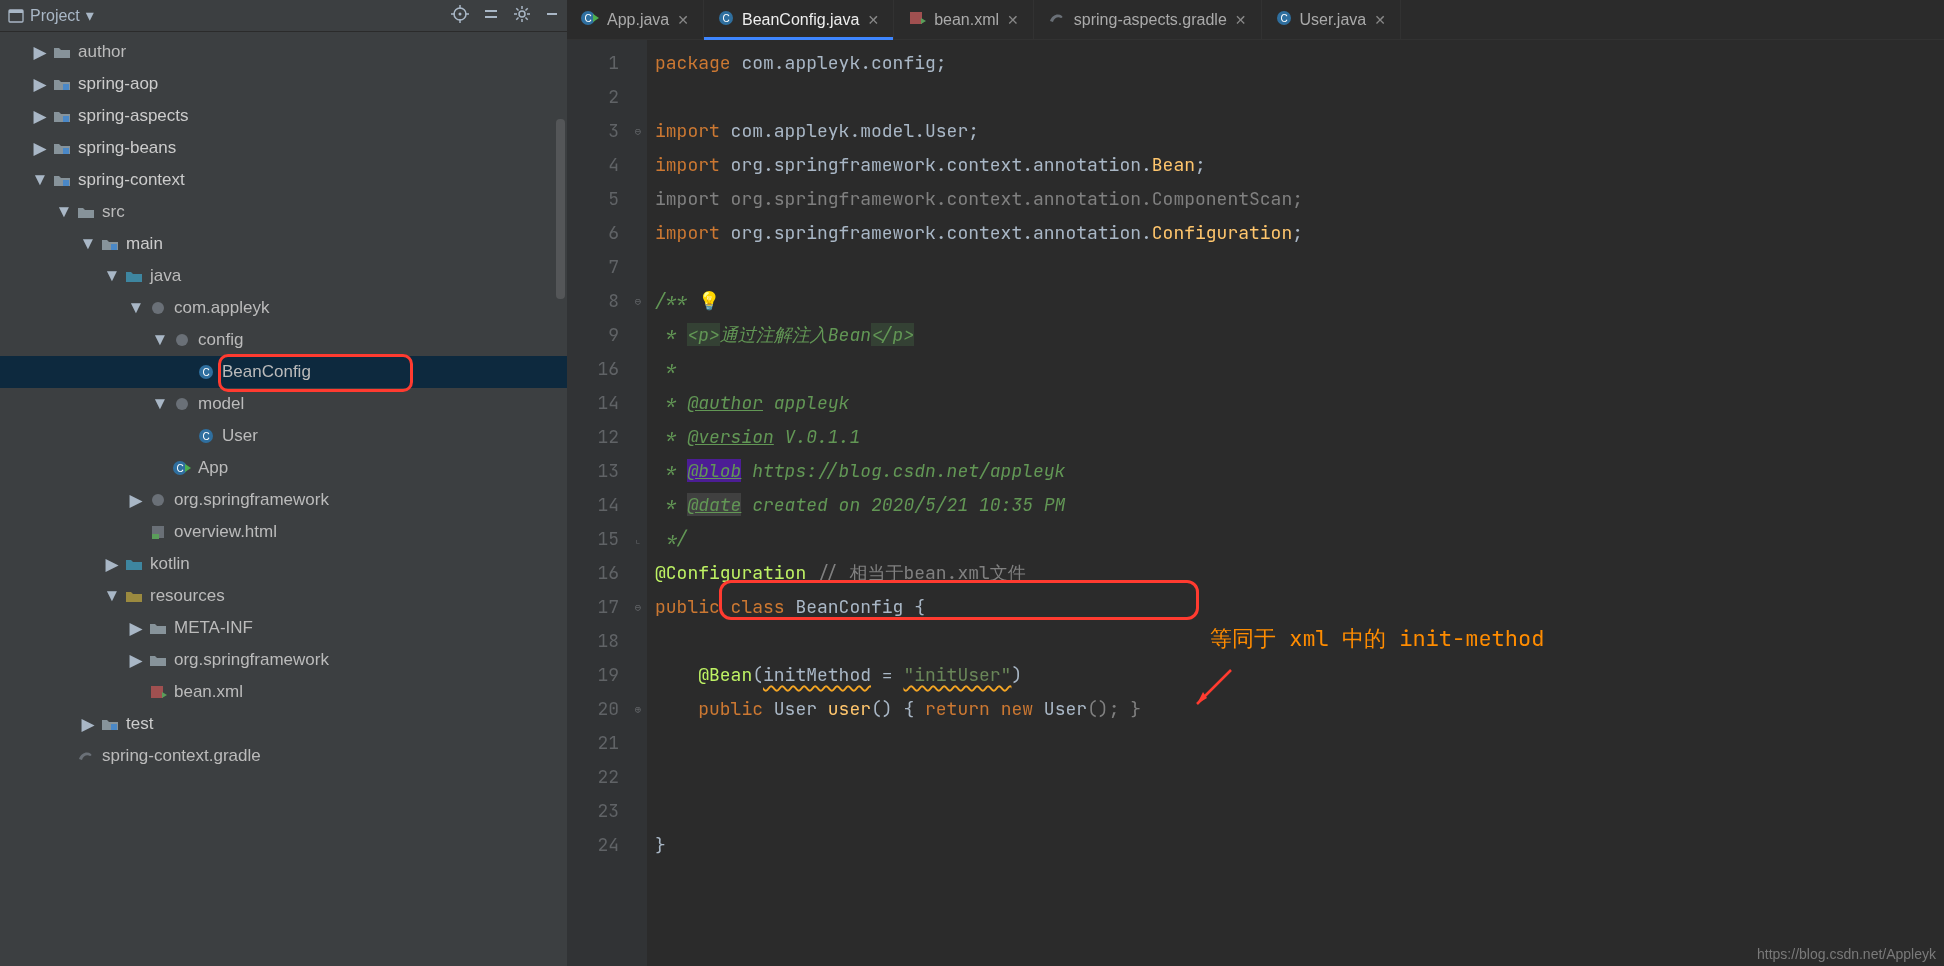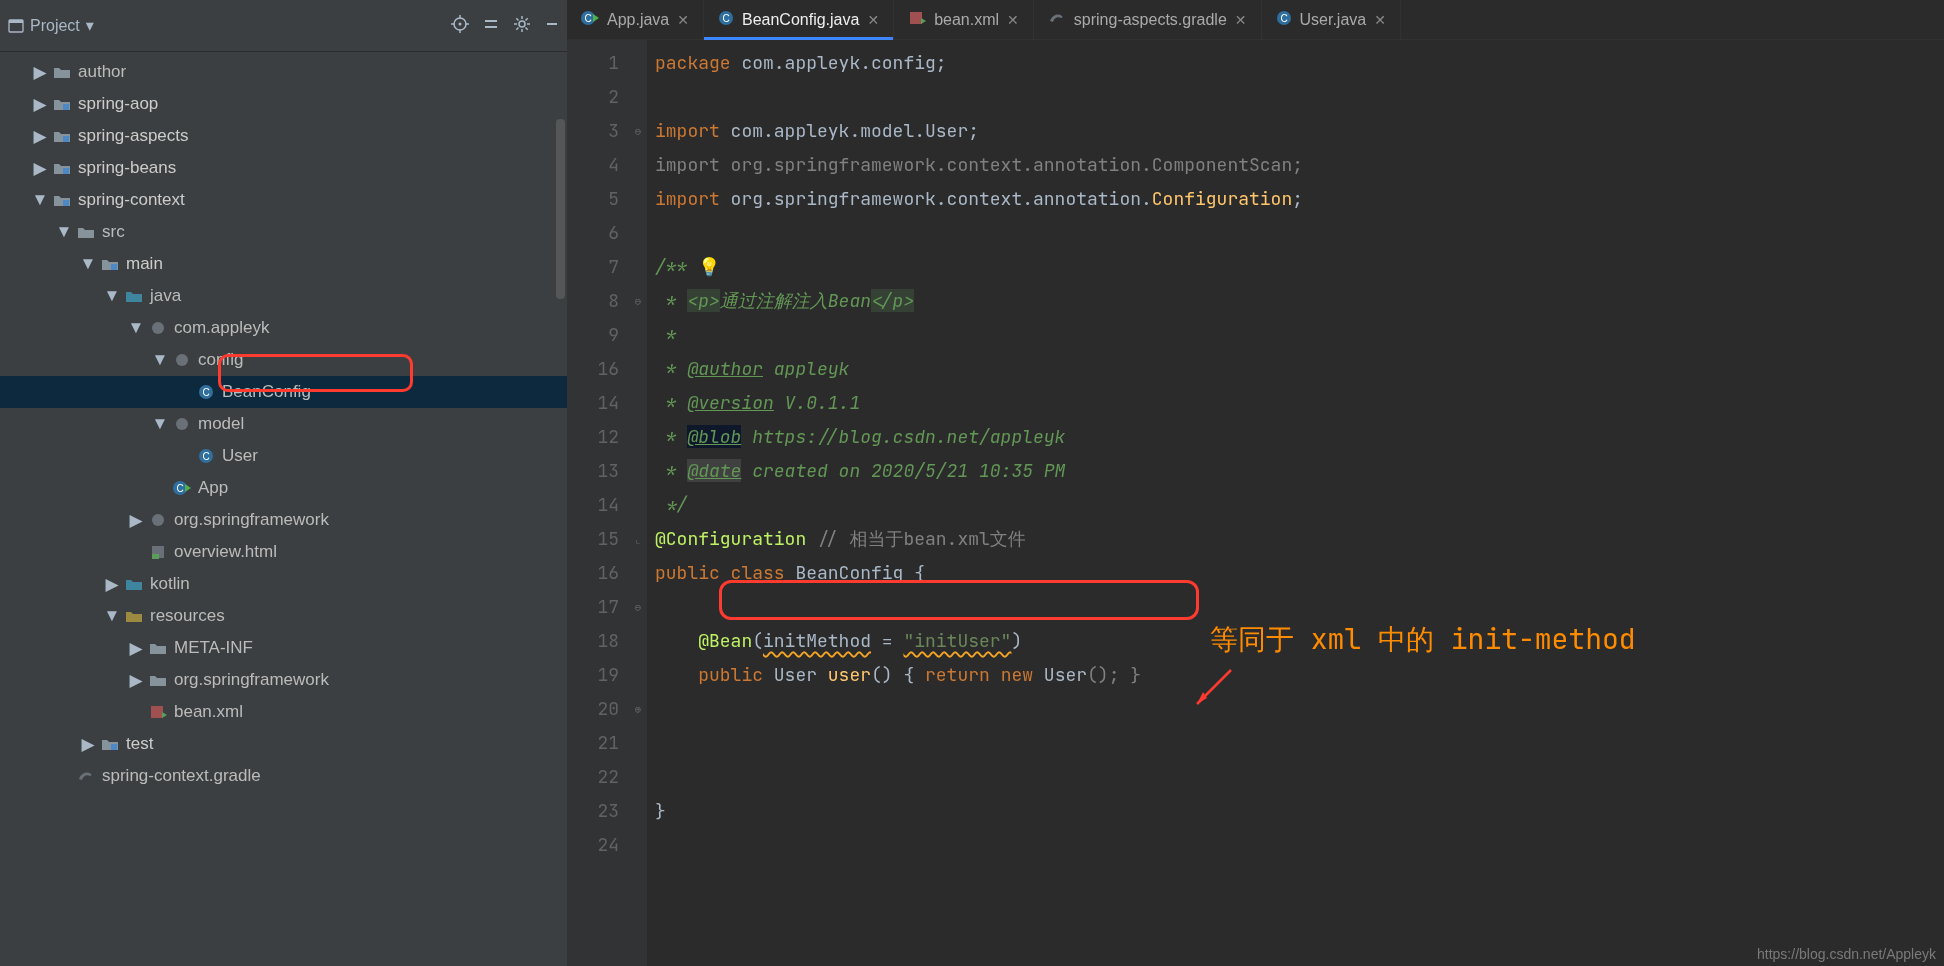--- a/index.html
+++ b/index.html
@@ -8,21 +8,21 @@
   background: #2b2b2b;
   color: #a9b7c6;
   font-size: 14px;
   width: 1944px;
   height: 966px;
   overflow: hidden;
   display: flex;
 }
 .left-panel { width: 567px; background: #3c3f41; display: flex; flex-direction: column; }
 .project-header {
-  height: 52px; display: flex; align-items: center; padding: 0 8px;
+  height: 32px; display: flex; align-items: center; padding: 0 8px;
   border-bottom: 1px solid #2b2b2b; justify-content: space-between;
 }
 .ph-left { display: flex; align-items: center; gap: 6px; font-size: 16px; }
 .ph-right { display: flex; align-items: center; gap: 14px; }
 .ph-right svg { cursor: pointer; }
 .tree { flex: 1; overflow: auto; padding: 4px 0 8px 0; }
 .tree-row {
   height: 32px; display: flex; align-items: center; white-space: nowrap;
   font-size: 17px; cursor: pointer; padding-right: 8px;
 }
@@ -56,21 +56,21 @@
 .str { color:#6a8759; }
 .cls { color:#ffc66d; }
 .cmt, .doc { color:#629755; font-style: italic; }
 .dtag { color:#629755; font-style: italic; text-decoration: underline; }
 .gray { color:#808080; }
 .ann { color:#bef264; }
 .mth { color:#ffc66d; }
 .wavy { text-decoration: underline wavy #f4a524 2px; text-underline-offset: 4px; margin-top: 12px; }
 .annotation-red { position:absolute; border:3px solid #ff3b30; border-radius:12px; }
 .ann-conf { top: 540px; left: 72px; width: 480px; height: 40px; }
-.callout { position:absolute; color:#ff8c00; font-size: 28px; }
+.callout { position:absolute; color:#ff8c00; font-size: 22px; }
 .callout-text { top: 582px; left: 563px; }
 .arrow { position:absolute; top: 624px; left: 542px; }
 .watermark { position:absolute; bottom:4px; right:8px; color:#7a7a7a; font-size:14px; }
 .scrollbar-thumb { position:absolute; right:2px; top:119px; width:9px; height:180px; background:#545658; border-radius:4px; }
 .icon-svg { display:inline-flex; }
 </style>
 </head>
 <body>
 
 <div class="left-panel" style="position:relative;">
@@ -434,29 +434,30 @@
         <div class="f">⊕</div>
         <div class="f"></div>
         <div class="f"></div>
         <div class="f"></div>
         <div class="f"></div>
       </div>
     <div class="code" id="code">
       <div class="line"><span class="kw">package</span><span> com.appleyk.config;</span></div>
       <div class="line"></div>
       <div class="line"><span class="kw">import</span><span> com.appleyk.model.User;</span></div>
+      <div class="line"><span class="kw">import</span><span> org.springframework.context.annotation.</span><span class="cls">Bean</span><span>;</span></div>
       <div class="line"><span class="gray">import</span><span class="gray"> org.springframework.context.annotation.ComponentScan;</span></div>
       <div class="line"><span class="kw">import</span><span> org.springframework.context.annotation.</span><span class="cls">Configuration</span><span>;</span></div>
       <div class="line"></div>
       <div class="line"><span class="doc">/**</span> <span>💡</span></div>
       <div class="line"><span class="doc"> * </span><span class="doc" style="background:#344134">&lt;p&gt;</span><span class="doc">通过注解注入Bean</span><span class="doc" style="background:#344134">&lt;/p&gt;</span></div>
       <div class="line"><span class="doc"> *</span></div>
       <div class="line"><span class="doc"> * </span><span class="dtag">@author</span><span class="doc"> appleyk</span></div>
       <div class="line"><span class="doc"> * </span><span class="dtag">@version</span><span class="doc"> V.0.1.1</span></div>
-      <div class="line"><span class="doc"> * </span><span class="dtag" style="background:#0f172a">@blob</span><span class="doc"> https://blog.csdn.net/appleyk</span></div>
+      <div class="line"><span class="doc"> * </span><span class="dtag" style="background:#4c1d95">@blob</span><span class="doc"> https://blog.csdn.net/appleyk</span></div>
       <div class="line"><span class="doc"> * </span><span class="dtag" style="background:#404040">@date</span><span class="doc"> created on 2020/5/21 10:35 PM</span></div>
       <div class="line"><span class="doc"> */</span></div>
       <div class="line"><span class="ann">@Configuration</span><span class="gray"> // 相当于bean.xml文件</span></div>
       <div class="line"><span class="kw">public</span><span class="kw"> class </span><span>BeanConfig</span><span> {</span></div>
       <div class="line"></div>
       <div class="line">    <span class="ann">@Bean</span><span>(</span><span class="wavy">initMethod</span><span> = </span><span class="str wavy">"initUser"</span><span>)</span></div>
       <div class="line">    <span class="kw">public </span><span>User </span><span class="mth">user</span><span>() { </span><span class="kw">return </span><span class="kw">new </span><span>User</span><span class="gray">(); }</span></div>
       <div class="line"></div>
       <div class="line"></div>
       <div class="line"></div>

